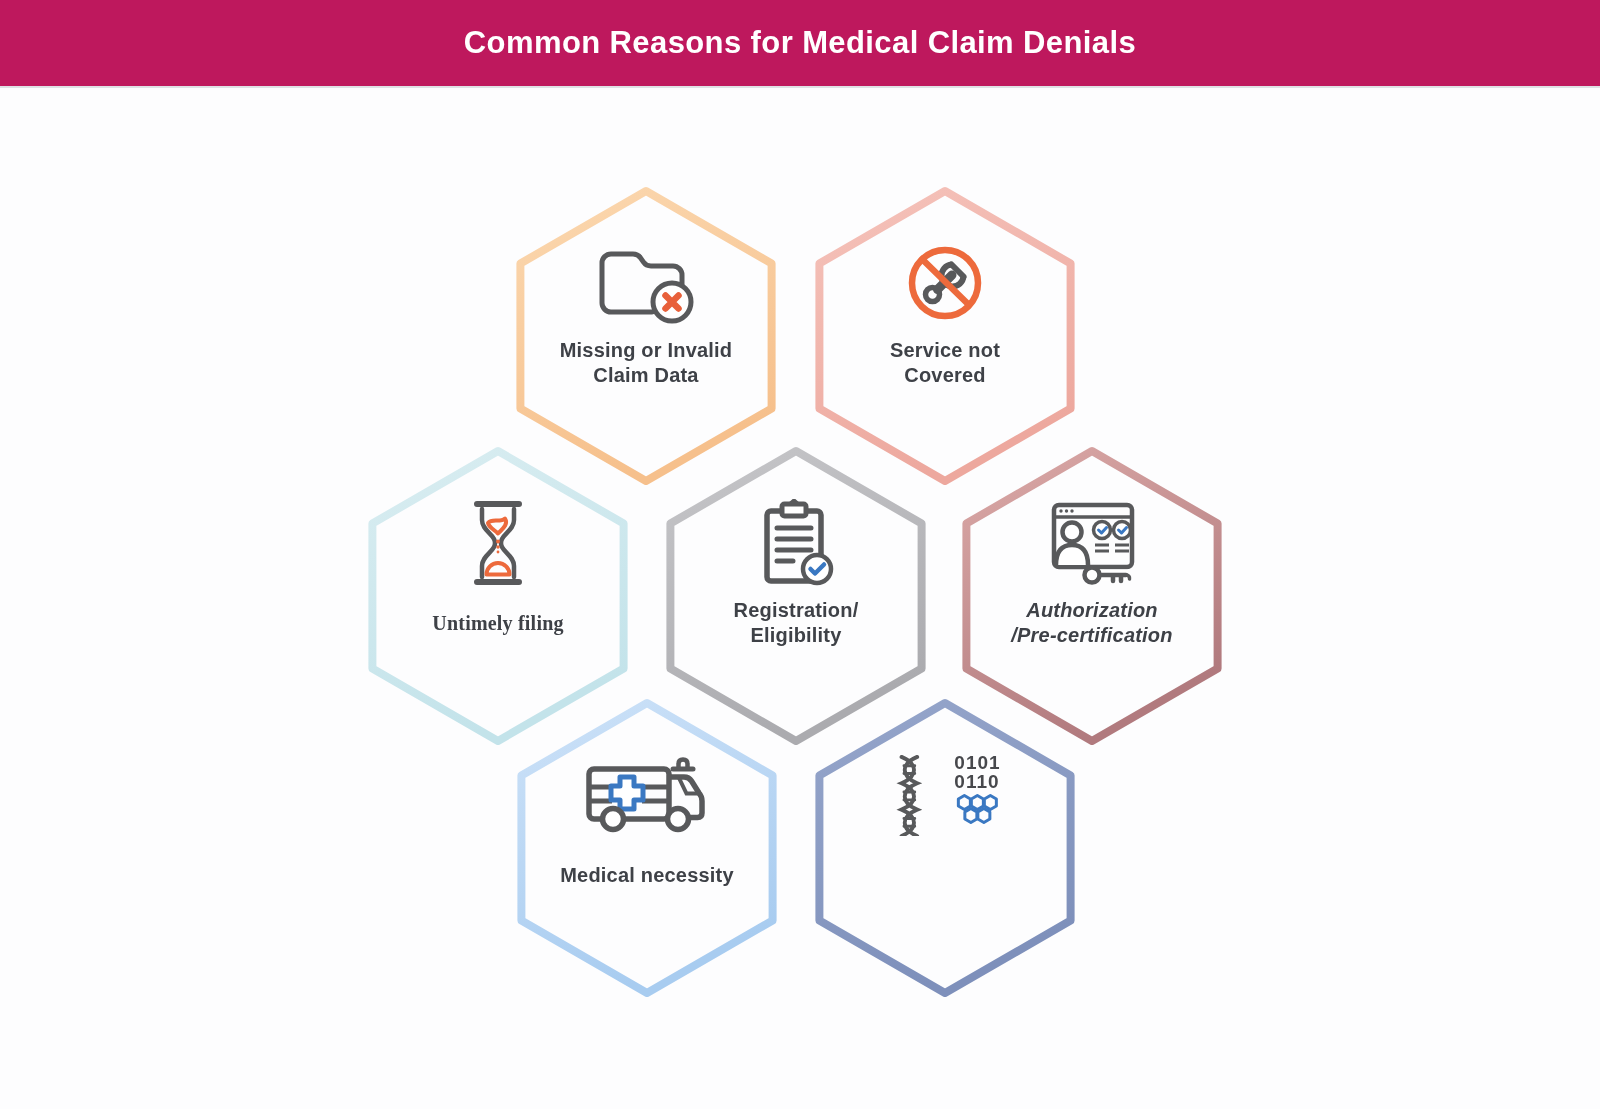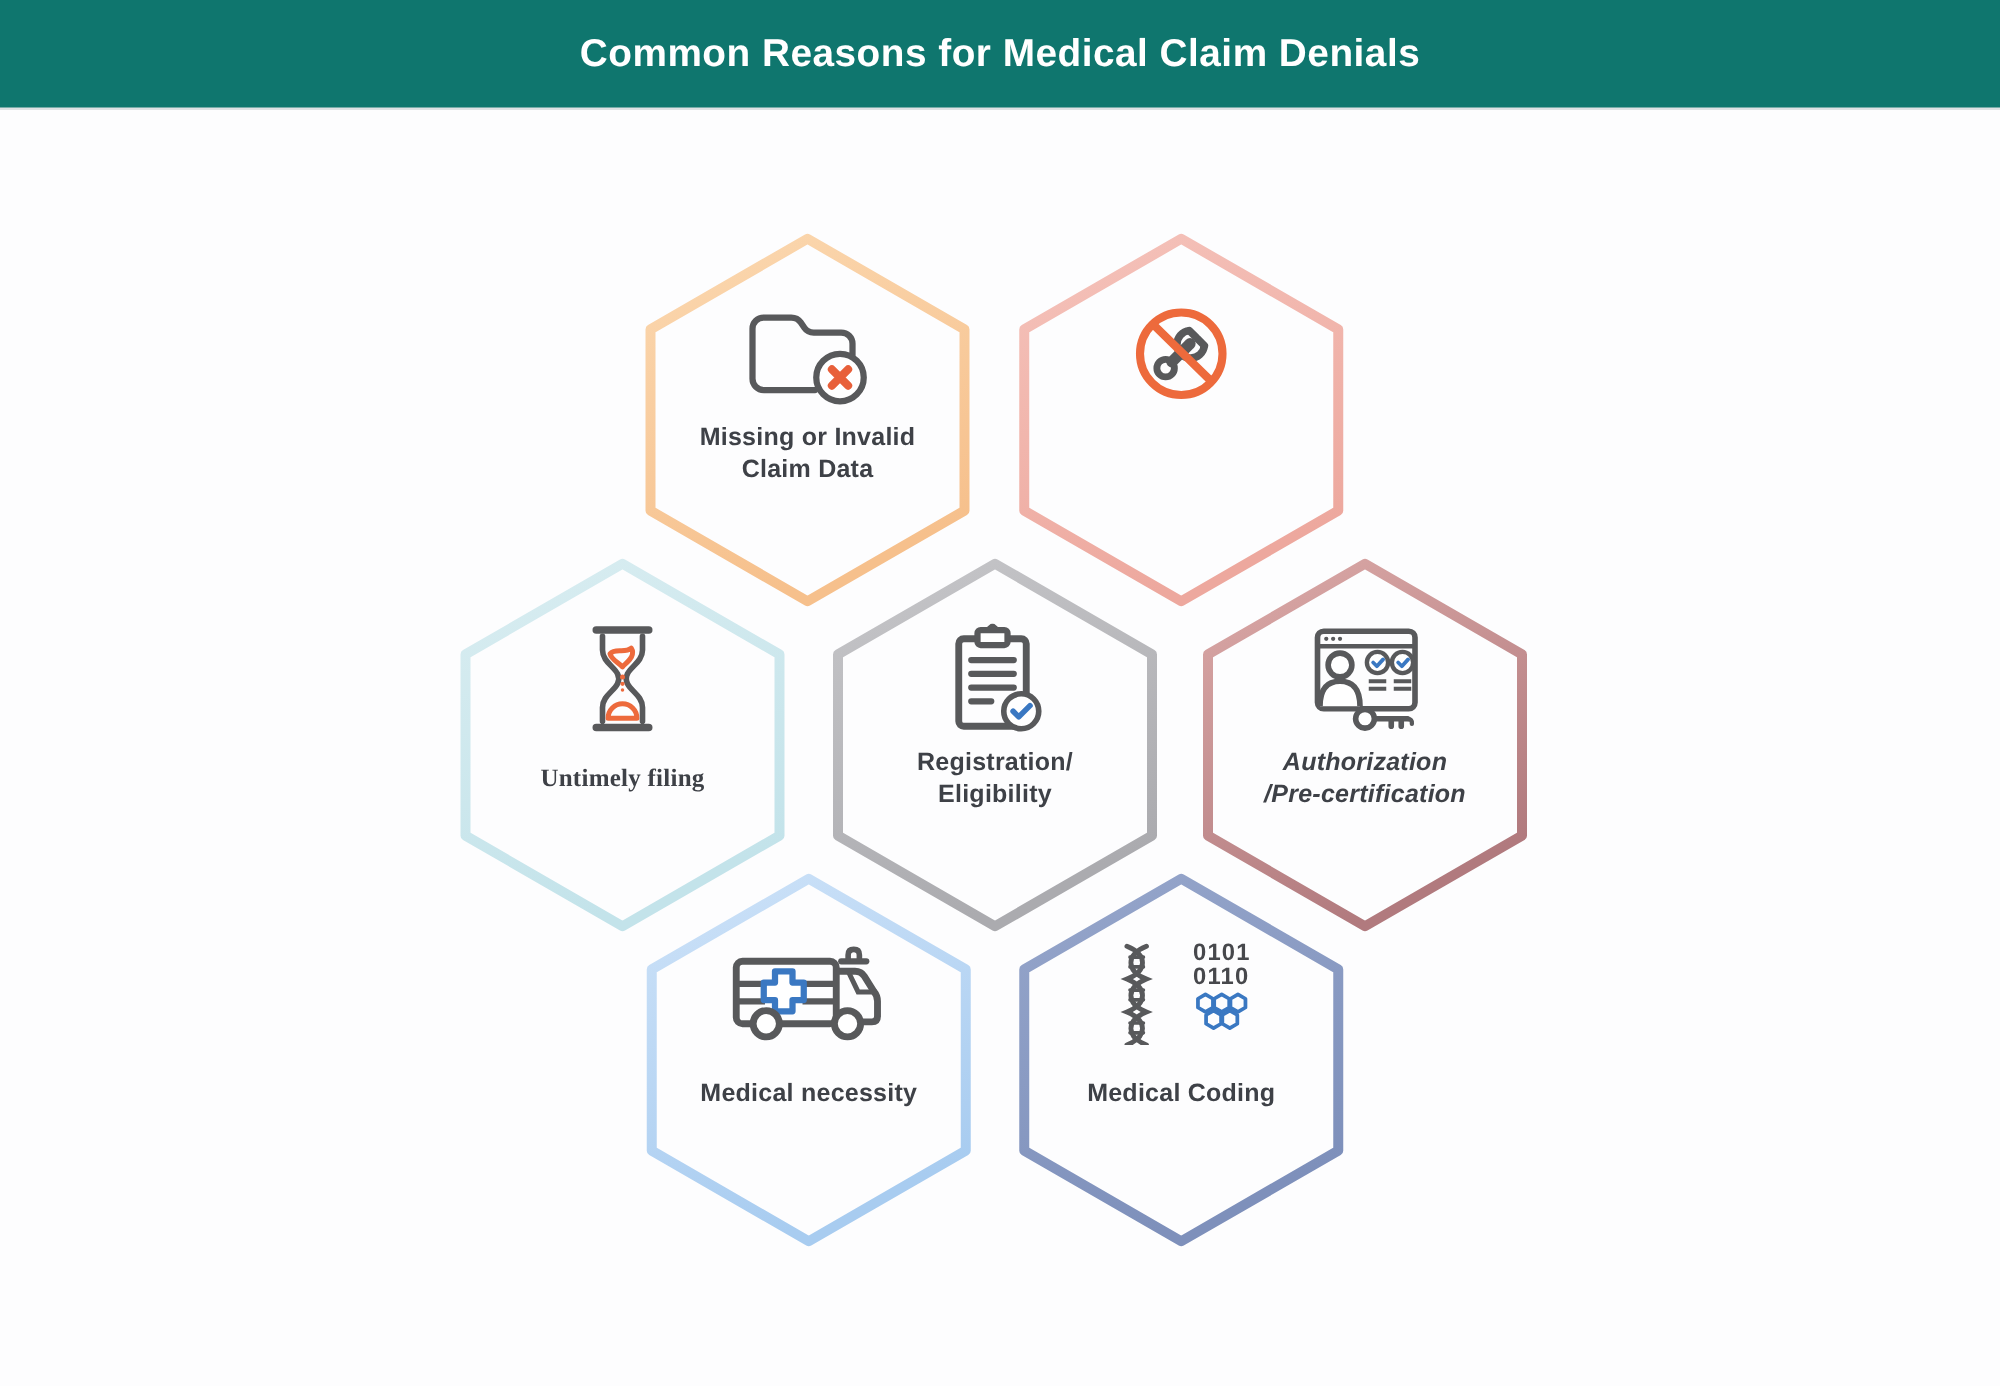--- a/index.html
+++ b/index.html
@@ -1,21 +1,21 @@
 <!DOCTYPE html>
 <html><head>
 <meta charset="utf-8">
 <style>
   html,body{margin:0;padding:0;background:#ffffff;}
   .canvas{
     position:relative;width:1600px;height:1109px;background:#fdfdfe;overflow:hidden;
     font-family:"Liberation Sans","DejaVu Sans",sans-serif;
   }
   .header{
-    position:absolute;top:0;left:0;width:1600px;height:88px;background:#0f766e;
+    position:absolute;top:0;left:0;width:1600px;height:88px;background:#be185d;
     display:flex;align-items:center;justify-content:center;box-sizing:border-box;
     border-bottom:2px solid #dfe1e4;
   }
   .title{margin:0;color:#ffffff;font-size:31px;font-weight:700;letter-spacing:.4px;}
   .hex{position:absolute;width:264px;height:300px;}
   .hex-border{position:absolute;left:0;top:0;width:264px;height:300px;}
   .icon-wrap{position:absolute;left:50%;top:97px;transform:translate(-50%,-50%);line-height:0;}
   .hex-label{
     position:absolute;left:4px;right:4px;top:177px;transform:translateY(-50%);
     text-align:center;white-space:pre-line;font-size:20px;font-weight:700;
@@ -76,20 +76,22 @@
     <div class="icon-wrap">
       <svg width="80" height="80" viewBox="0 0 80 80">
         <circle cx="27.5" cy="51.5" r="7" fill="none" stroke="#58595b" stroke-width="5.5"></circle>
         <path d="M32.5,46.5 L47,32" stroke="#58595b" stroke-width="9" stroke-linecap="round"></path>
         <path d="M46.5,21.5 A11,11 0 1 0 58.5,33.5" fill="none" stroke="#58595b" stroke-width="6"></path>
         <path d="M46.5,21.5 L52,27 M58.5,33.5 L53,28" stroke="#58595b" stroke-width="6" stroke-linecap="round"></path>
         <circle cx="40" cy="40" r="33" fill="none" stroke="#ed6a3c" stroke-width="6.5"></circle>
         <path d="M17.5,16.5 L63,61" stroke="#ed6a3c" stroke-width="6.5" stroke-linecap="round"></path>
       </svg>
     </div>
+    <div class="hex-label">Service not
+Covered</div>
   </div>
 
   <div class="hex hx3">
     <svg class="hex-border" viewBox="0 0 264 300">
       <defs>
           <linearGradient id="g3" x1="0" y1="0" x2="0.35" y2="1">
         <stop offset="0" stop-color="#d9edf1"></stop>
             <stop offset="1" stop-color="#c3e3ea"></stop>
       </linearGradient>
         </defs>
@@ -217,16 +219,15 @@
           <svg width="46" height="32" viewBox="0 0 46 32">
             <polygon points="10,2.5 16,6 16,13 10,16.5 4,13 4,6" fill="none" stroke="#3a78c2" stroke-width="3" stroke-linejoin="round"></polygon>
             <polygon points="23,2.5 29,6 29,13 23,16.5 17,13 17,6" fill="none" stroke="#3a78c2" stroke-width="3" stroke-linejoin="round"></polygon>
             <polygon points="36,2.5 42,6 42,13 36,16.5 30,13 30,6" fill="none" stroke="#3a78c2" stroke-width="3" stroke-linejoin="round"></polygon>
             <polygon points="16.5,15.5 22.5,19 22.5,26 16.5,29.5 10.5,26 10.5,19" fill="none" stroke="#3a78c2" stroke-width="3" stroke-linejoin="round"></polygon>
             <polygon points="29.5,15.5 35.5,19 35.5,26 29.5,29.5 23.5,26 23.5,19" fill="none" stroke="#3a78c2" stroke-width="3" stroke-linejoin="round"></polygon>
           </svg>
         </div>
       </div>
     </div>
-    <div class="hex-label">Medical Coding</div>
   </div>
 
 </div>
 
 </body></html>

